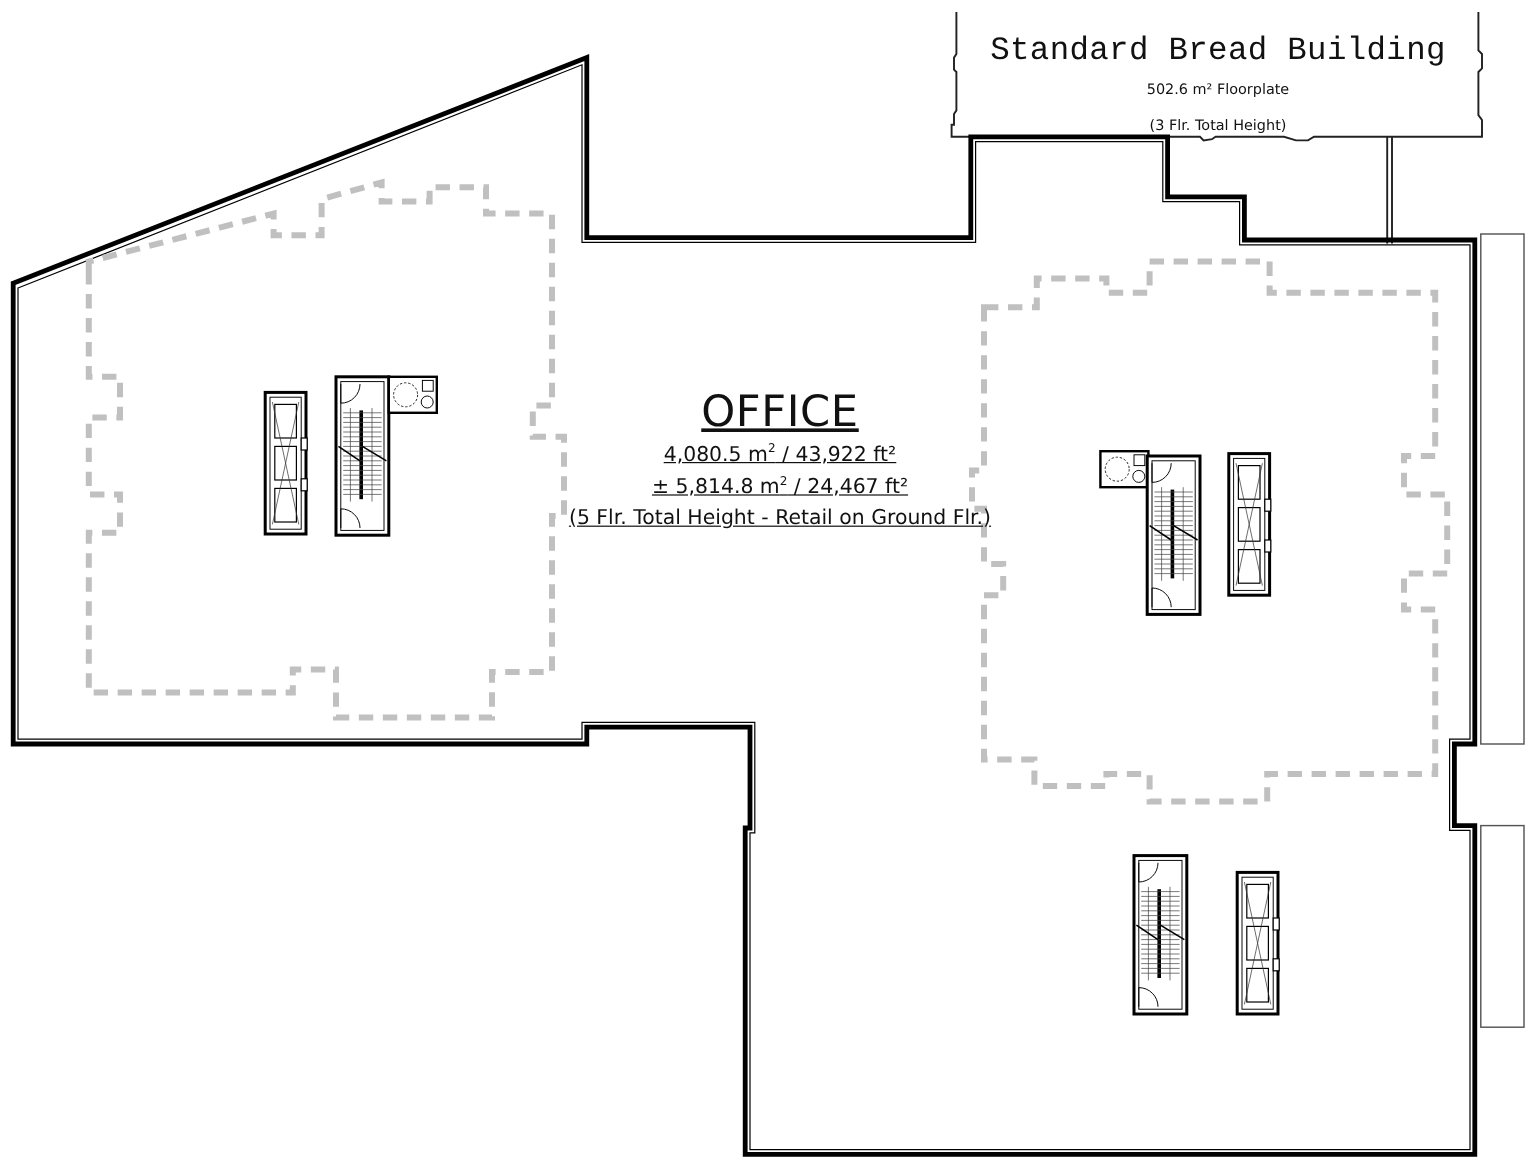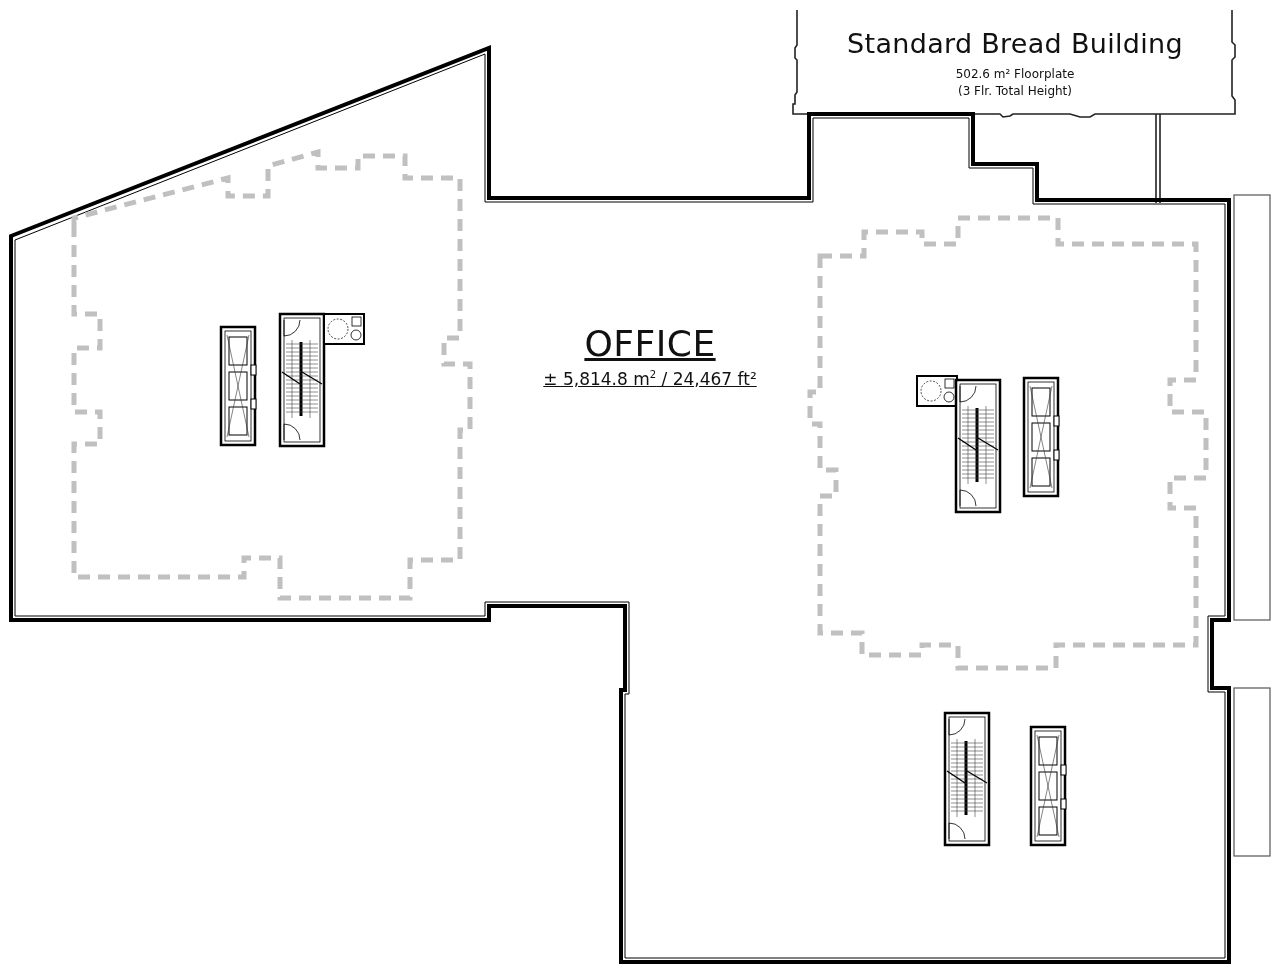--- a/index.html
+++ b/index.html
@@ -1,23 +1,23 @@
 <!DOCTYPE html>
 <html><head>
 <meta charset="utf-8">
 <style>
   html, body { margin: 0; padding: 0; background: #ffffff; }
   body { width: 1280px; height: 970px; position: relative; overflow: hidden;
          font-family: "DejaVu Sans", "Liberation Sans", sans-serif; color: #111; }
   #plan { position: absolute; left: 0; top: 0; }
   .label { position: absolute; text-align: center; white-space: nowrap; color: #111; }
-  .sbb-title { left: 795px; width: 440px; top: 28px; font-size: 27px; letter-spacing: 0.3px; }
+  .sbb-title { left: 795px; width: 440px; top: 28px; font-size: 27px; letter-spacing: 0.3px; font-family: Liberation Mono, monospace; }
   .sbb-sub { left: 795px; width: 440px; font-size: 12px; line-height: 16px; }
   .sbb-sub1 { top: 66px; }
-  .sbb-sub2 { top: 83px; }
+  .sbb-sub2 { top: 96px; }
   .office-block { left: 440px; width: 420px; top: 322px; text-decoration: underline; }
   .office-title { font-size: 36px; line-height: 44px; letter-spacing: 0.5px; }
   .office-line { font-size: 17px; line-height: 26.5px; }
   sup { font-size: 10px; line-height: 0; vertical-align: 7px; }
 </style>
 </head>
 <body>
 
 <svg id="plan" width="1280" height="970" viewBox="0 0 1280 970" xmlns="http://www.w3.org/2000/svg">
 
@@ -121,14 +121,16 @@
     <use href="#elev-bank" x="1031" y="727"></use>
   </g>
 </svg>
 
 <div class="label sbb-title">Standard Bread Building</div>
 <div class="label sbb-sub sbb-sub1">502.6 m² Floorplate</div>
 <div class="label sbb-sub sbb-sub2">(3 Flr. Total Height)</div>
 
 <div class="label office-block">
   <div class="office-title">OFFICE</div>
+  <div class="office-line"><span>4,080.5 m</span><sup>2</sup><span> / 43,922 ft²</span></div>
   <div class="office-line"><span>± 5,814.8 m</span><sup>2</sup><span> / 24,467 ft²</span></div>
+  <div class="office-line">(5 Flr. Total Height - Retail on Ground Flr.)</div>
 </div>
 
 </body></html>

